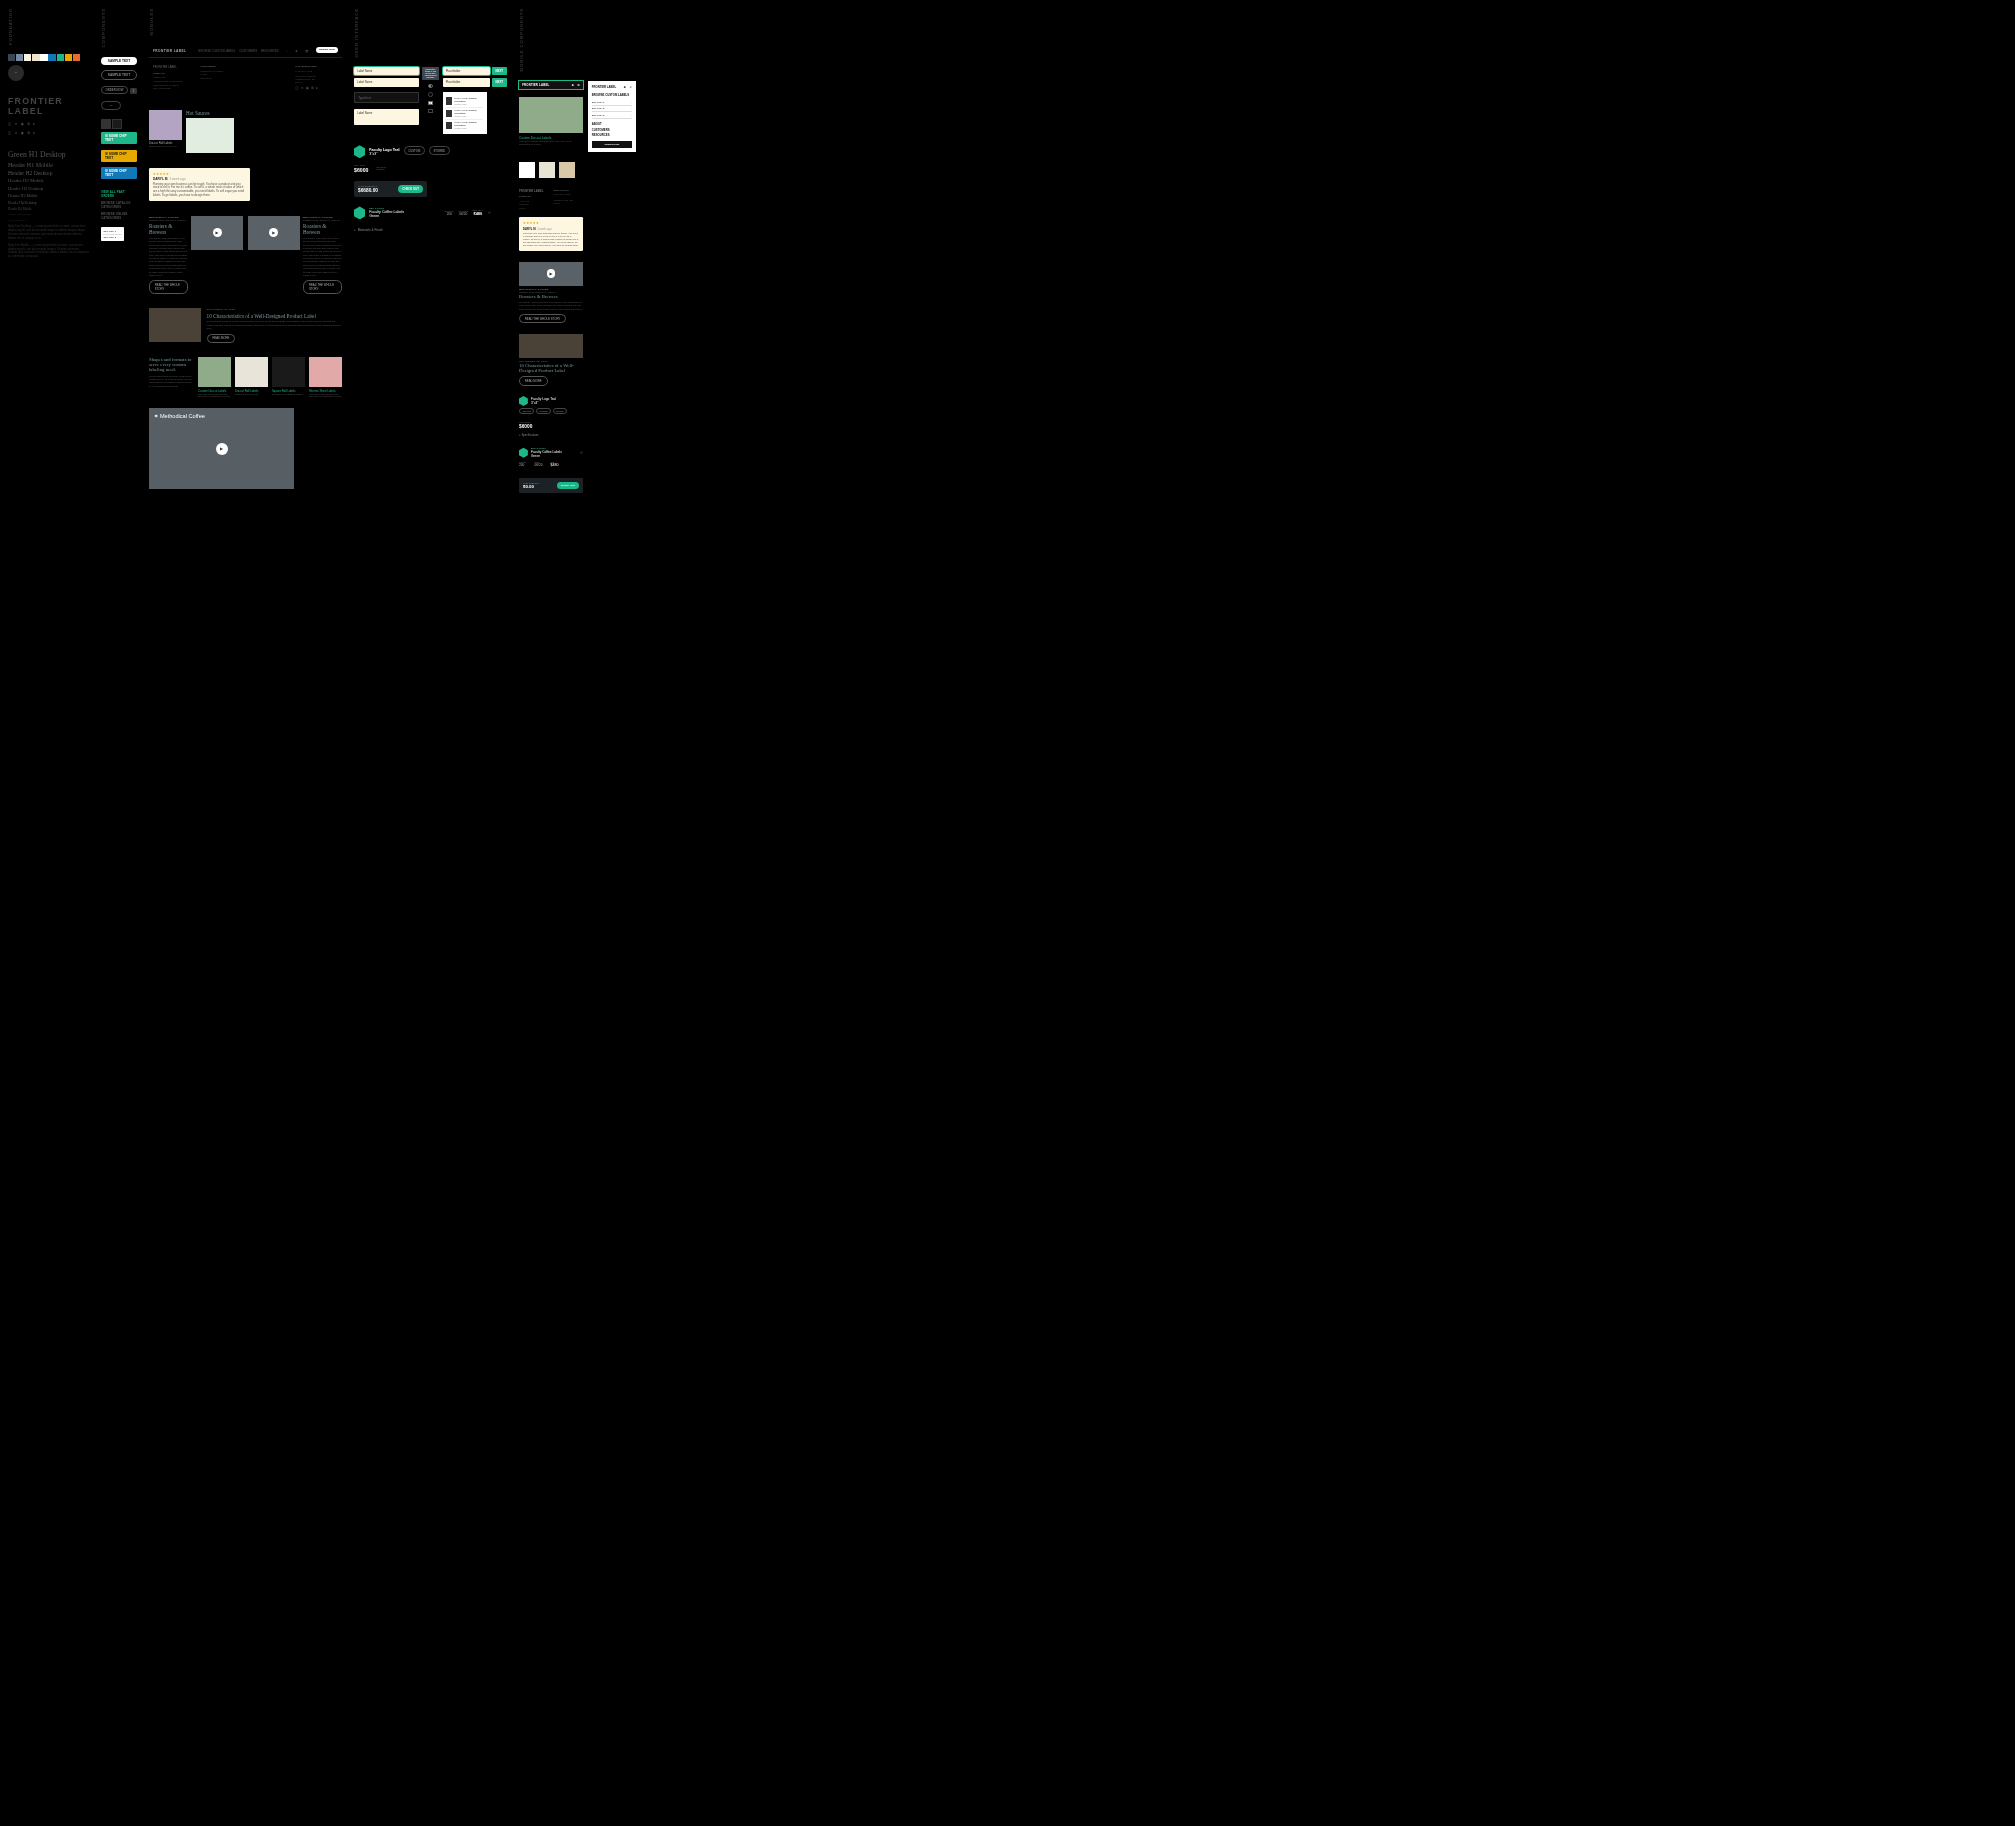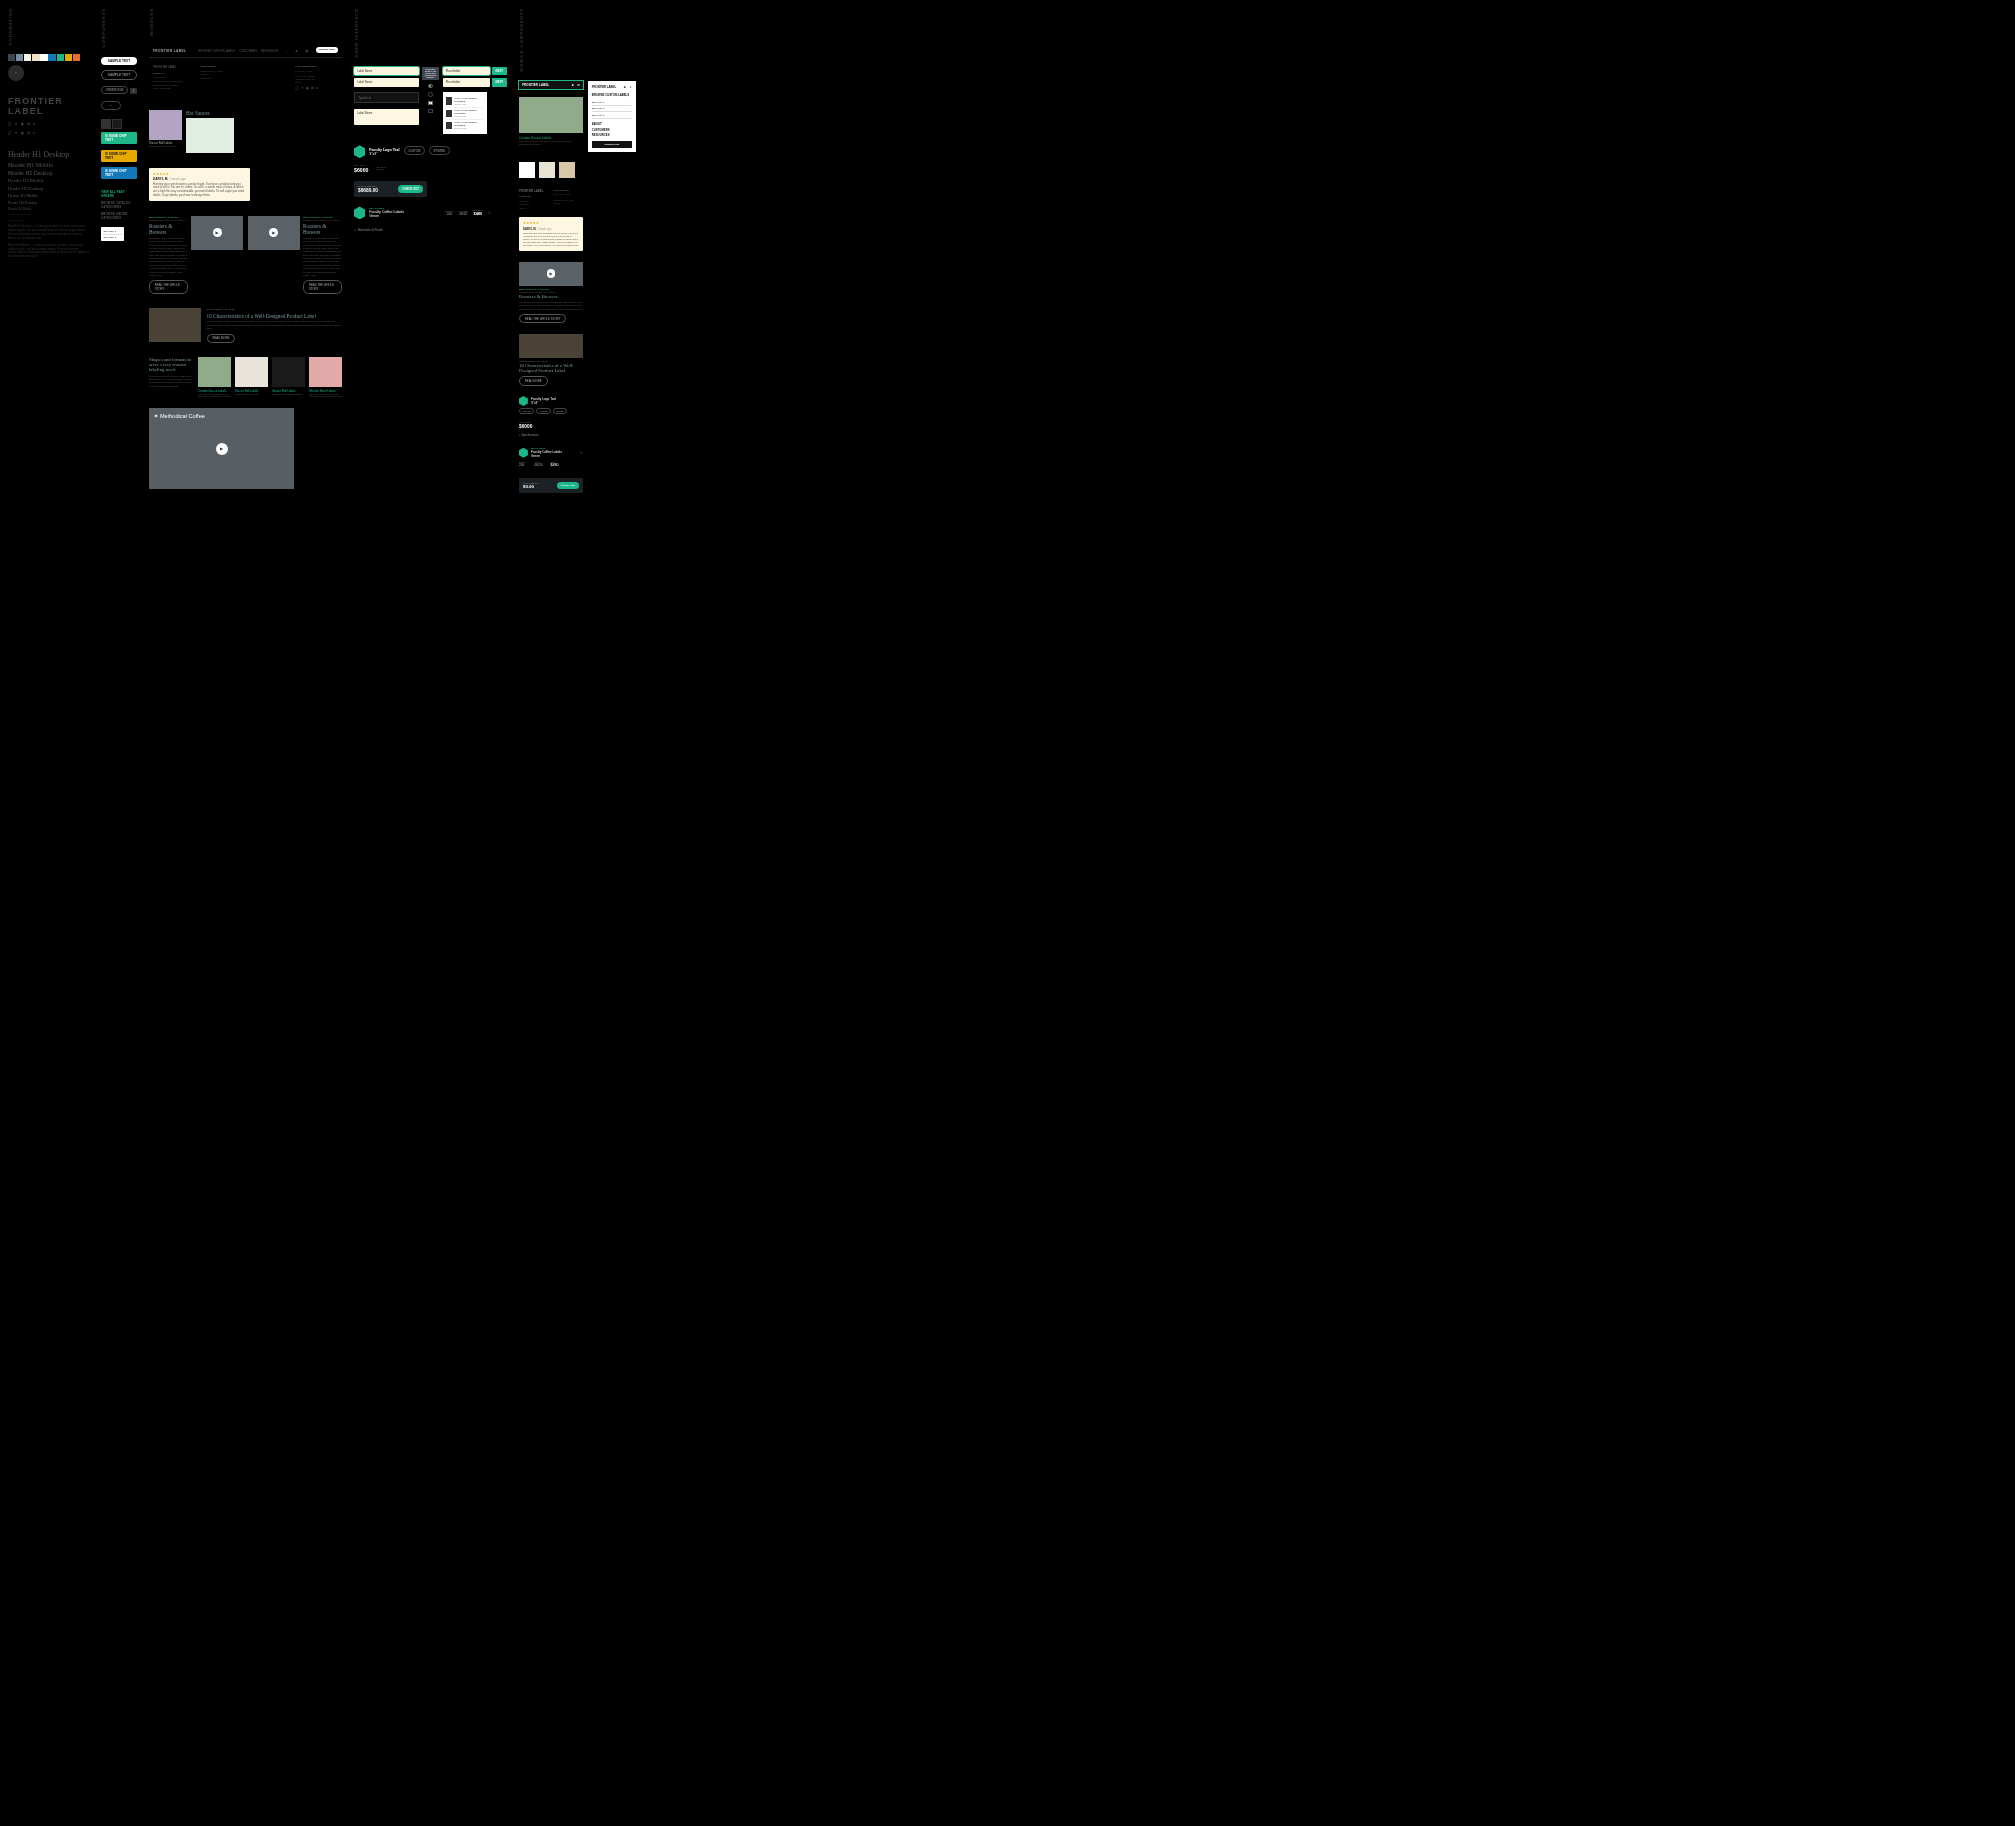--- a/index.html
+++ b/index.html
@@ -88,21 +88,21 @@
     <span>▸</span>
   </div>
   <div class="social" style="margin-top:1.6px">
     <span>◫</span>
     <span>✕</span>
     <span>◉</span>
     <span>⊞</span>
     <span>▸</span>
   </div>
   <div class="typescale">
-    <div class="ts" style="font-size:7.7px">Header H1 Desktop</div>
+    <div class="ts" style="font-size:7.7px">Green H1 Desktop</div>
     <div class="ts" style="font-size:6px">Header H1 Mobile</div>
     <div class="ts" style="font-size:5.6px">Header H2 Desktop</div>
     <div class="ts" style="font-size:4.8px">Header H2 Mobile</div>
     <div class="ts" style="font-size:4.4px">Header H3 Desktop</div>
     <div class="ts" style="font-size:4px">Header H3 Mobile</div>
     <div class="ts" style="font-size:3.6px">Header H4 Desktop</div>
     <div class="ts" style="font-size:3.2px;color:#444">Header H4 Mobile</div>
     <div class="ts" style="font-size:2.8px;color:#333">Header H5 Desktop</div>
     <div class="ts" style="font-size:2.4px;color:#2a2a2a">Header H5 Mobile</div>
     <div class="bt">Body Text Desktop — Lorem ipsum dolor sit amet, consectetur adipiscing elit, sed do eiusmod tempor et dolore magna aliqua. Ut enim ad minim veniam, quis nostrud exercitation ullamco laboris nisi ut aliquip ex ea.</div>

